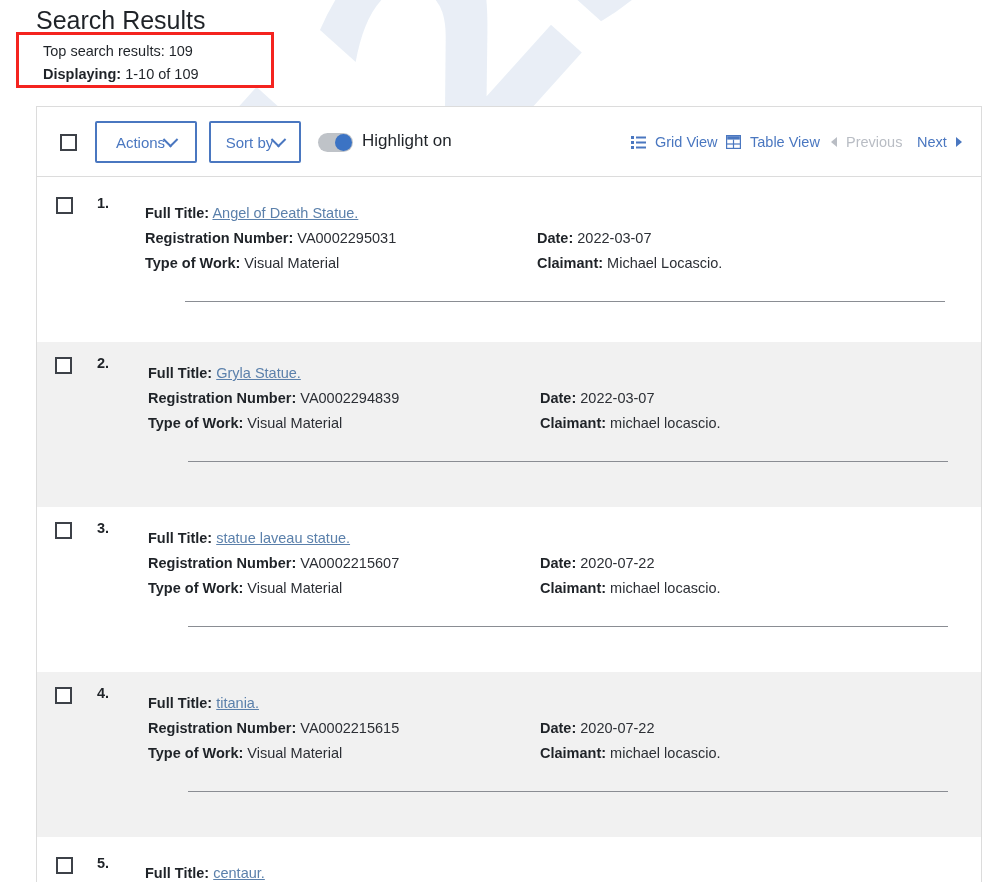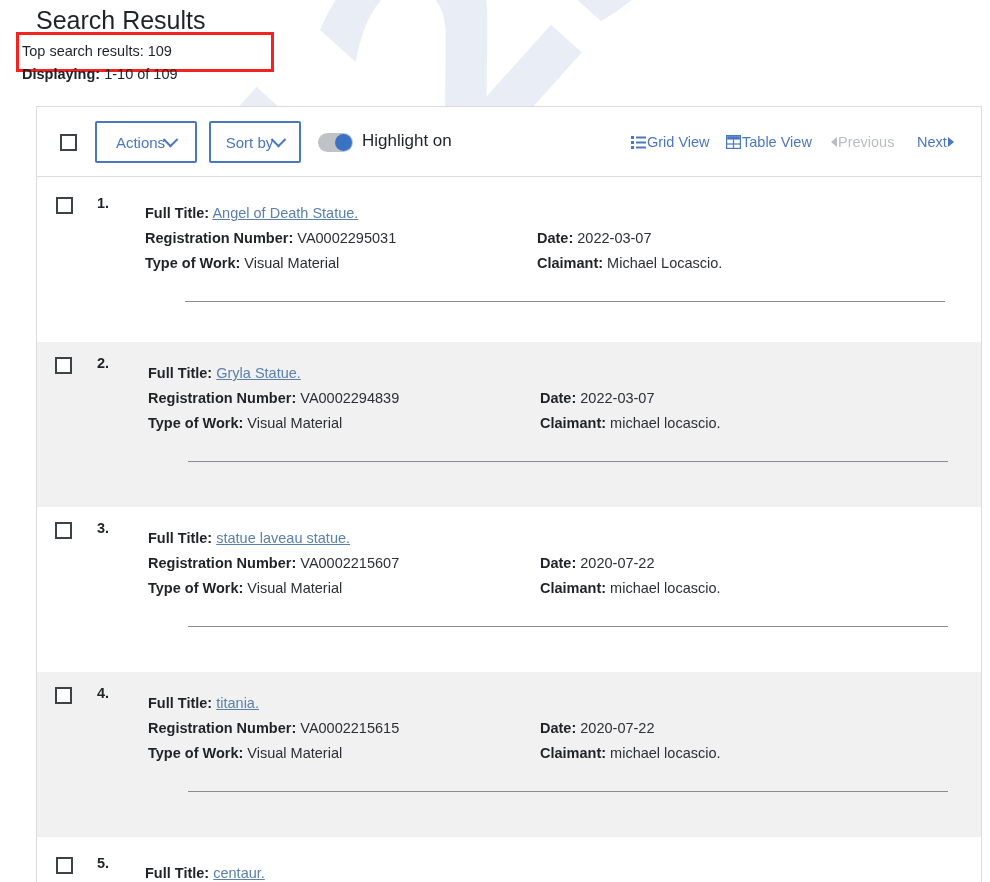--- a/index.html
+++ b/index.html
@@ -32,25 +32,25 @@
   
   #page-header{position:absolute;left:0;top:0;width:990px;z-index:10;}
   #page-title{
     position:absolute;left:36px;top:6px;
     font-size:25px;font-weight:400;color:#1f2328;
     font-family:"Liberation Sans", sans-serif;
     letter-spacing:0px;
   }
   #result-summary-box{
     position:absolute;left:16px;top:32px;
-    width:258px;height:40px;
+    width:258px;height:56px;
     border:3px solid #f4231f;
     background:#ffffff;
     box-sizing:border-box;
-    padding:5px 0 0 3px;
+    padding:5px 0 0 24px;
   }
   #result-summary-box .line{
     font-size:14.5px;line-height:23px;color:#1f2328;white-space:nowrap;
   }
   #result-summary-box .lbl{font-weight:bold;}
   
   #results-card{
     position:absolute;left:36px;top:106px;
     width:946px;height:790px;
     background:#ffffff;
@@ -103,21 +103,21 @@
     position:absolute;right:1px;top:1px;
     width:17px;height:17px;border-radius:50%;background:#3b73c4;
   }
   #highlight-label{
     position:absolute;left:325px;top:24px;
     font-size:17px;color:#1f2328;white-space:nowrap;
   }
   .tool-link{
     position:absolute;top:27px;
     font-size:14.5px;color:#4a77c0;white-space:nowrap;cursor:pointer;
-    display:flex;align-items:center;gap:1px;
+    display:flex;align-items:center;gap:9px;
   }
   #grid-view-btn{left:594px;}
   #table-view-btn{left:689px;text-align:center;}
   #previous-btn{left:794px;color:#b9bdc4;cursor:default;}
   #next-btn{left:880px;}
   .tri-left{
     width:0;height:0;border-top:5px solid transparent;border-bottom:5px solid transparent;
     border-right:6px solid #b9bdc4;display:inline-block;
   }
   .tri-right{

